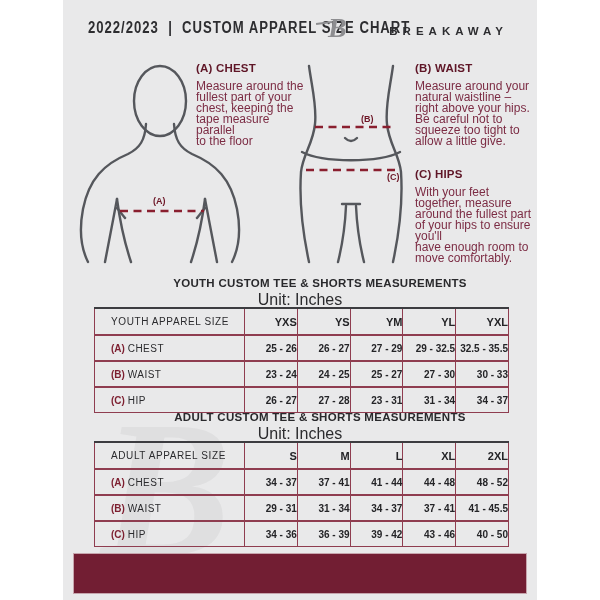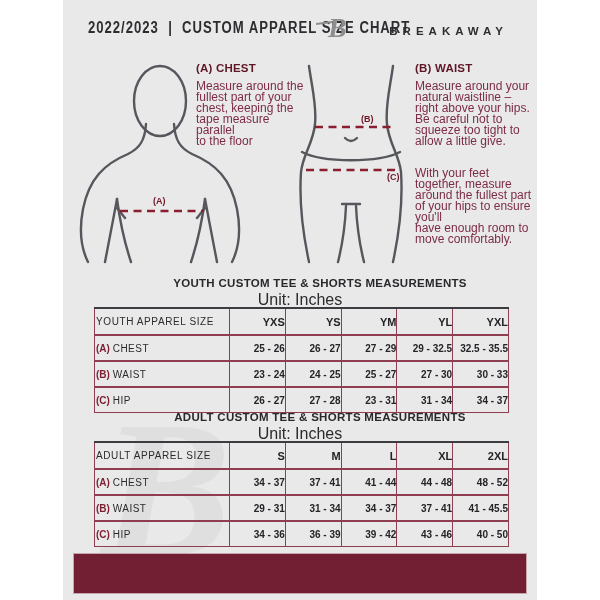--- a/index.html
+++ b/index.html
@@ -38,21 +38,21 @@
     font-weight:bold;color:#29292c;letter-spacing:.3px;margin-left:20px;}
   .unit{position:absolute;left:0;width:474px;text-align:center;font-size:16px;color:#2b2b2e;}
   .t1-title{top:277px;} .t1-unit{top:291px;}
   .t2-title{top:411px;} .t2-unit{top:425px;}
   .size-table{position:absolute;left:31px;width:415px;border-collapse:collapse;table-layout:fixed;z-index:2;}
   .t1{top:307px;} .t2{top:441px;border-radius:23px;}
   .size-table th,.size-table td{border:1.2px solid #8f3d50;padding:0;text-align:right;}
   .size-table thead th{height:25px;border-top:2.2px solid #3c3c40;border-bottom:2px solid #8f3d50;
     font-size:11px;font-weight:bold;color:#242427;}
   .size-table tbody td{height:24px;border-top:2px solid #8f3d50;font-size:10px;font-weight:bold;color:#242427;}
-  .size-table th:first-child,.size-table td:first-child{width:133px;text-align:left;padding-left:1px;}
+  .size-table th:first-child,.size-table td:first-child{width:133px;text-align:left;padding-left:16px;}
   .size-table thead th:first-child{font-weight:normal;font-size:10px;letter-spacing:.6px;color:#2b2b2e;}
   .rowlabel .prefix{color:#7d1f30;font-weight:bold;}
   .rowlabel .lbl{color:#2b2b2e;font-weight:normal;letter-spacing:.5px;}
 
   
   .watermark{position:absolute;left:38px;top:392px;font-family:"Liberation Serif",serif;
     font-weight:bold;font-style:italic;font-size:195px;line-height:195px;color:rgba(60,60,70,0.06);z-index:1;}
   .footer-bar{position:absolute;left:10px;top:553px;width:452px;height:39px;background:#721e33;
     border:1px solid rgba(255,255,255,0.6);z-index:2;}
 </style>
@@ -112,20 +112,21 @@
     <div class="instr instr-b">
       <h3>(B) WAIST</h3>
       <p>Measure around your
 natural waistline –
 right above your hips.
 Be careful not to
 squeeze too tight to
 allow a little give.</p>
     </div>
     <div class="instr instr-c">
+      <h3>(C) HIPS</h3>
       <p>With your feet
 together, measure
 around the fullest part
 of your hips to ensure
 you'll
 have enough room to
 move comfortably.</p>
     </div>
   </div>
 

